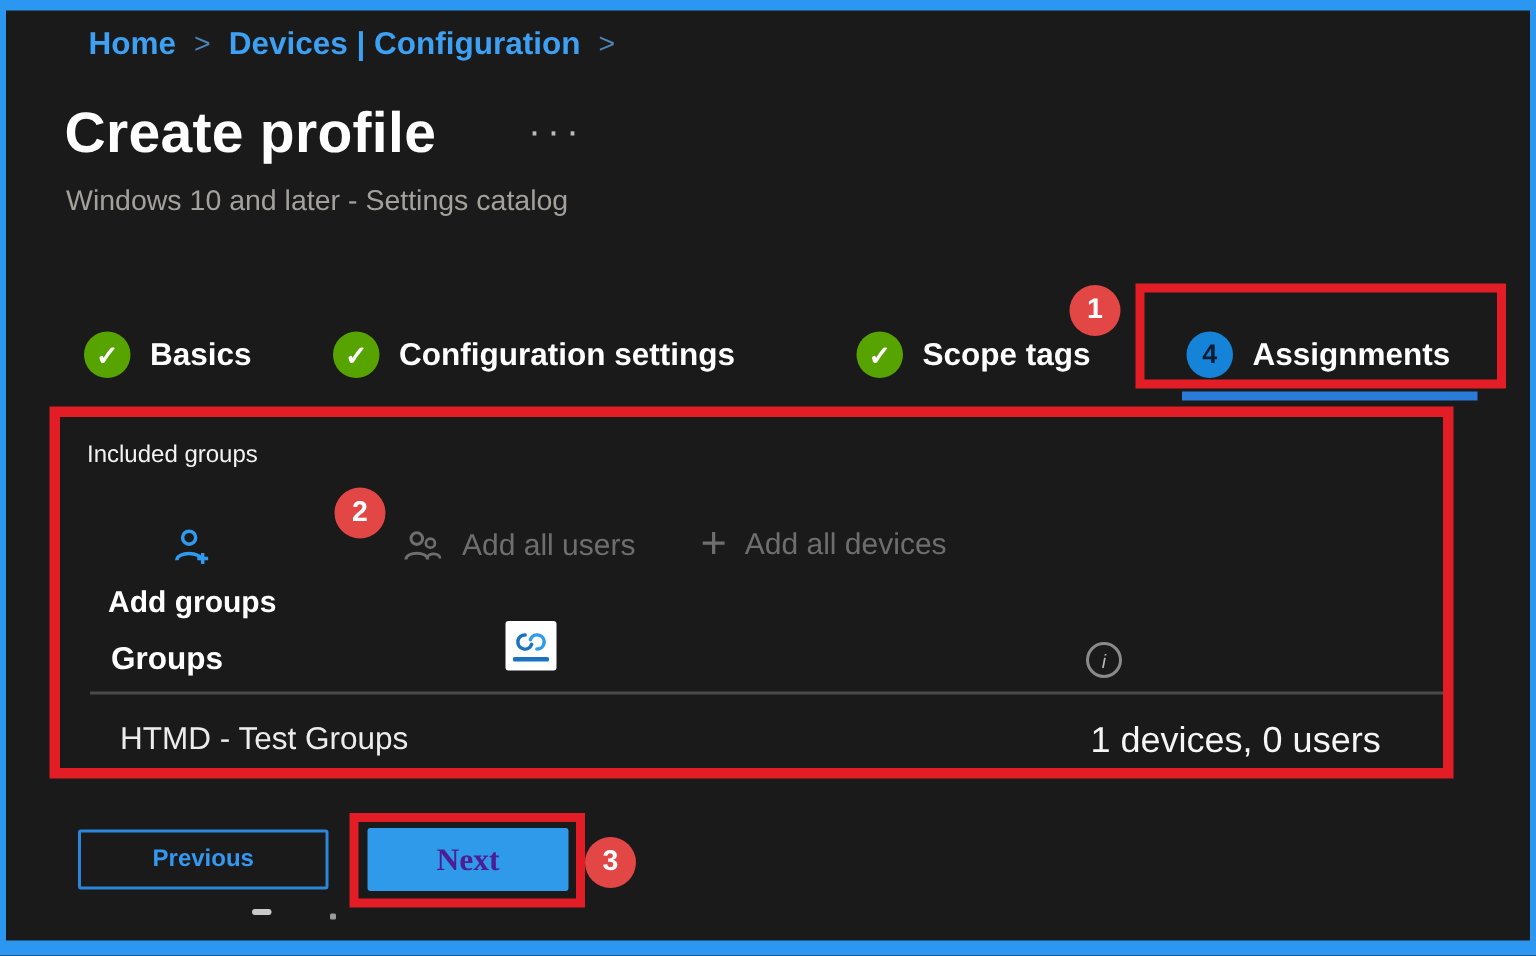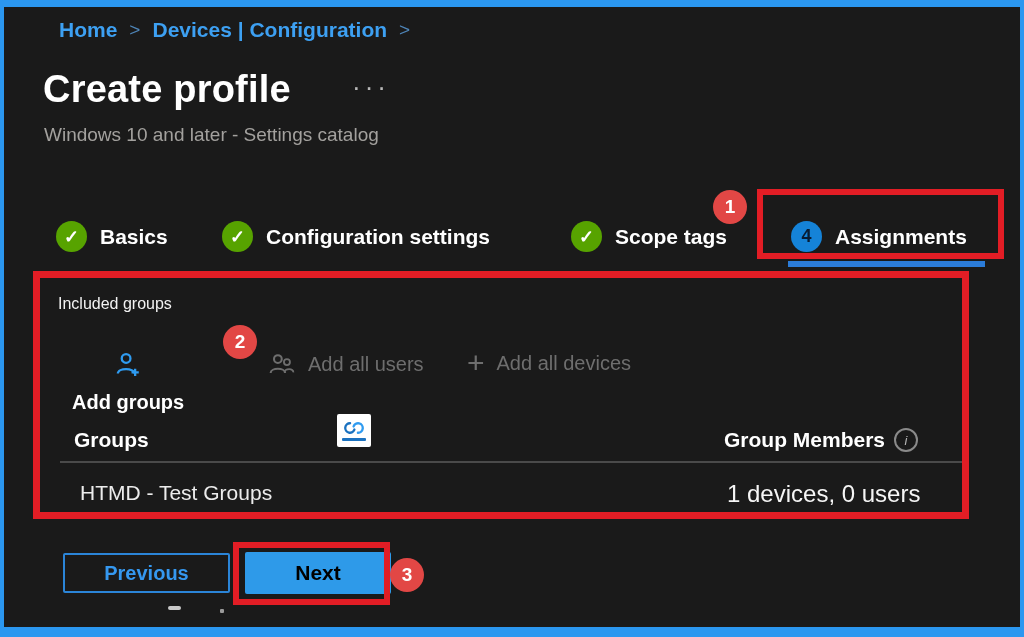--- a/index.html
+++ b/index.html
@@ -49,27 +49,27 @@
   .info-circle{width:20px;height:20px;border-radius:50%;border:2px solid #8a8a8a;color:#b5b5b5;
     font-size:13px;font-weight:400;display:flex;align-items:center;justify-content:center;font-style:italic;}
   .logo-box{left:337px;top:414px;width:34px;height:33px;background:#ffffff;border-radius:2px;
     display:flex;flex-direction:column;align-items:center;justify-content:center;z-index:3;}
   .logo-textline{width:24px;height:3px;background:#1b72c0;margin-top:2px;border-radius:1px;}
   .table-divider{left:60px;top:461px;width:905px;height:2px;background:#4a4a4a;z-index:3;}
   .cell-group{left:80px;top:481px;font-size:21px;color:#ececec;z-index:3;cursor:pointer;}
   .cell-members{left:727px;top:480px;font-size:24px;color:#f5f5f5;z-index:3;}
 
   
-  .btn-previous{left:63px;top:553px;width:167px;height:40px;background:transparent;
-    border:2px solid #2b85d8;border-radius:2px;color:#3598f0;font-size:20px;font-weight:700;
+  .btn-previous{left:52px;top:553px;width:167px;height:40px;background:transparent;
+    border:2px solid #2b85d8;border-radius:2px;color:#3598f0;font-size:16px;font-weight:700;
     display:flex;align-items:center;justify-content:center;z-index:3;cursor:pointer;
     font-family:"Liberation Sans",sans-serif;}
-  .btn-next{left:245px;top:552px;width:146px;height:42px;background:#2e9ae9;border:none;border-radius:2px;
-    color:#000000;font-size:21px;font-weight:700;display:flex;align-items:center;justify-content:center;
-    z-index:3;cursor:pointer;font-family:Liberation Sans, sans-serif;}
+  .btn-next{left:245px;top:552px;width:134px;height:42px;background:#2e9ae9;border:none;border-radius:2px;
+    color:#4c1d95;font-size:21px;font-weight:700;display:flex;align-items:center;justify-content:center;
+    z-index:3;cursor:pointer;font-family:Liberation Serif, serif;}
 
   .cutoff-dash{left:168px;top:606px;width:13px;height:4px;background:#c9c9c9;border-radius:2px;z-index:3;}
   .cutoff-dot{left:220px;top:609px;width:4px;height:4px;background:#9a9a9a;border-radius:1px;z-index:3;}
 
   svg{display:block;}
 </style>
 </head>
 <body>
 
 <div class="content-bg"></div>
@@ -144,21 +144,20 @@
 
 <div class="abs logo-box">
   <svg width="22" height="16" viewBox="0 0 28 18">
     <path d="M9 3 a6 6 0 1 0 5.5 8" fill="none" stroke="#1b72c0" stroke-width="3" stroke-linecap="round"></path>
     <path d="M19 15 a6 6 0 1 0 -5.5 -8" fill="none" stroke="#2f9bf0" stroke-width="3" stroke-linecap="round"></path>
   </svg>
   <span class="logo-textline"></span>
 </div>
 
 <div class="abs col-header members-header" style="left:724px;top:418px;">
-  <span>Group Members</span>
   <span class="info-circle">i</span>
 </div>
 
 <div class="abs table-divider"></div>
 
 <div class="abs cell-group">HTMD - Test Groups</div>
 <div class="abs cell-members">1 devices, 0 users</div>
 
 <button class="abs btn-previous">Previous</button>
 <button class="abs btn-next">Next</button>

